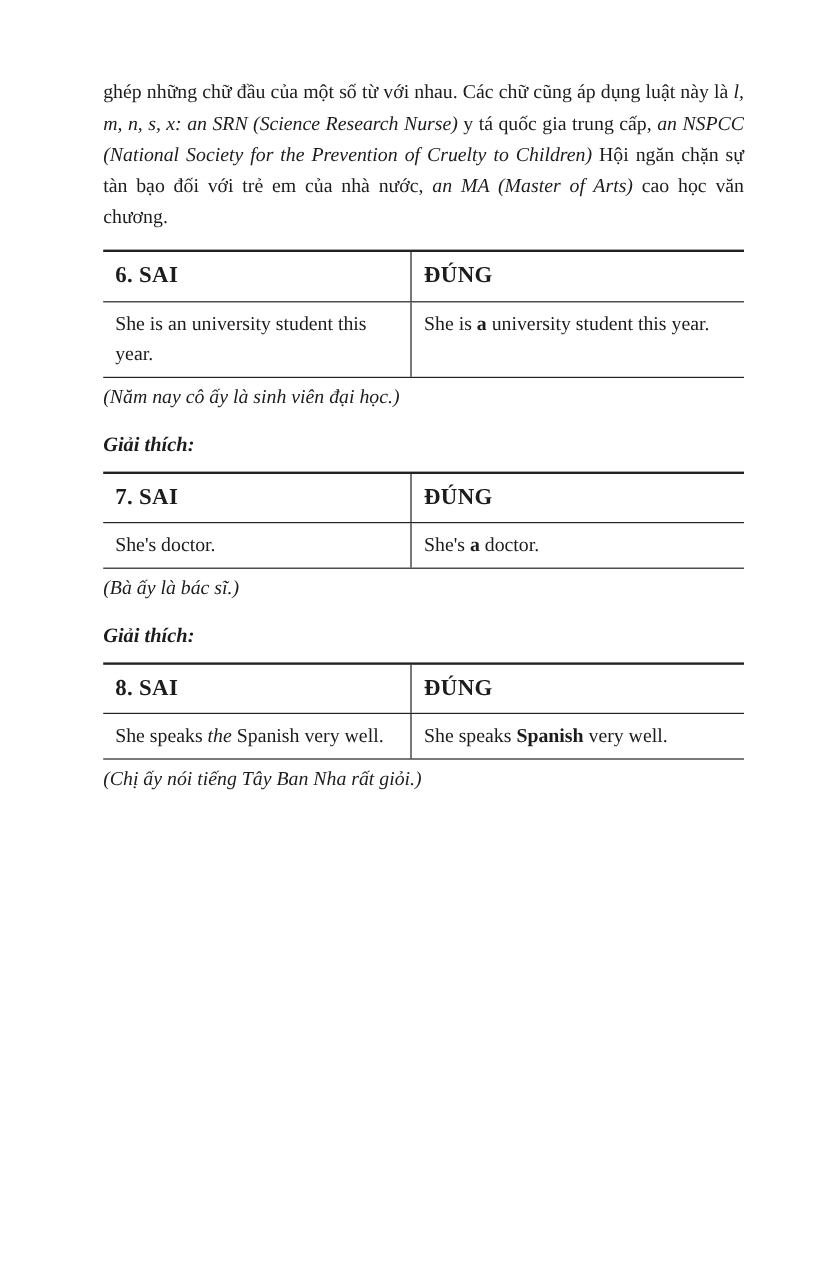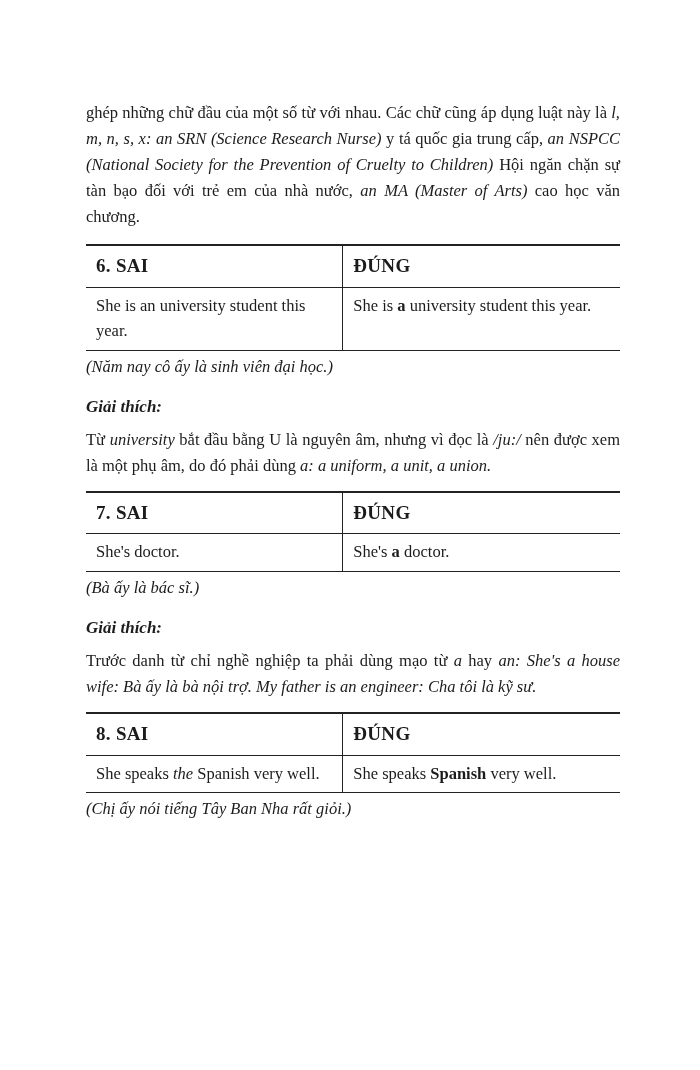--- a/index.html
+++ b/index.html
@@ -5,21 +5,21 @@
   html, body { margin: 0; padding: 0; background: #ffffff; }
   .page {
     position: relative;
     width: 700px;
     height: 882px;
     background: #ffffff;
     overflow: hidden;
     font-family: "Liberation Serif", "DejaVu Serif", serif;
     color: #1c1c1c;
     box-sizing: border-box;
-    padding: 100px 80px 0 86px;
+    padding: 64px 80px 0 86px;
   }
   .body-text {
     font-size: 16.5px;
     line-height: 1.58;
     margin: 0 0 8px 0;
     text-align: justify;
   }
   .intro { margin-bottom: 14px; }
   .i { font-style: italic; }
   .b { font-weight: bold; }
@@ -123,39 +123,37 @@
         <span class="t-head">ĐÚNG</span>
       </div>
     </div>
     <div class="t-row">
       <div class="t-cell left"><span>She is an university student this year.</span></div>
       <div class="t-cell right"><span>She is </span><span class="b">a</span><span> university student this year.</span></div>
     </div>
   </div>
   <p class="caption">(Năm nay cô ấy là sinh viên đại học.)</p>
   <p class="explain-label">Giải thích:</p>
-  <p class="body-text"><span>Từ </span><span class="i">university</span><span> bắt đầu bằng U là nguyên âm, nhưng vì đọc là </span><span class="i">/ju:/</span><span> nên được xem là một phụ âm, do đó phải dùng </span><span class="i">a: a uniform, a unit, a union.</span></p>
 
   <div class="grammar-table">
     <div class="t-row t-header">
       <div class="t-cell left">
         <span class="t-head">7. SAI</span>
       </div>
       <div class="t-cell right">
         <span class="t-head">ĐÚNG</span>
       </div>
     </div>
     <div class="t-row">
       <div class="t-cell left"><span>She's doctor.</span></div>
       <div class="t-cell right"><span>She's </span><span class="b">a</span><span> doctor.</span></div>
     </div>
   </div>
   <p class="caption">(Bà ấy là bác sĩ.)</p>
   <p class="explain-label">Giải thích:</p>
-  <p class="body-text"><span>Trước danh từ chỉ nghề nghiệp ta phải dùng mạo từ </span><span class="i">a</span><span> hay </span><span class="i">an: She's a house wife: Bà ấy là bà nội trợ. My father is an engineer: Cha tôi là kỹ sư.</span></p>
 
   <div class="grammar-table">
     <div class="t-row t-header">
       <div class="t-cell left">
         <span class="t-head">8. SAI</span>
       </div>
       <div class="t-cell right">
         <span class="t-head">ĐÚNG</span>
       </div>
     </div>

